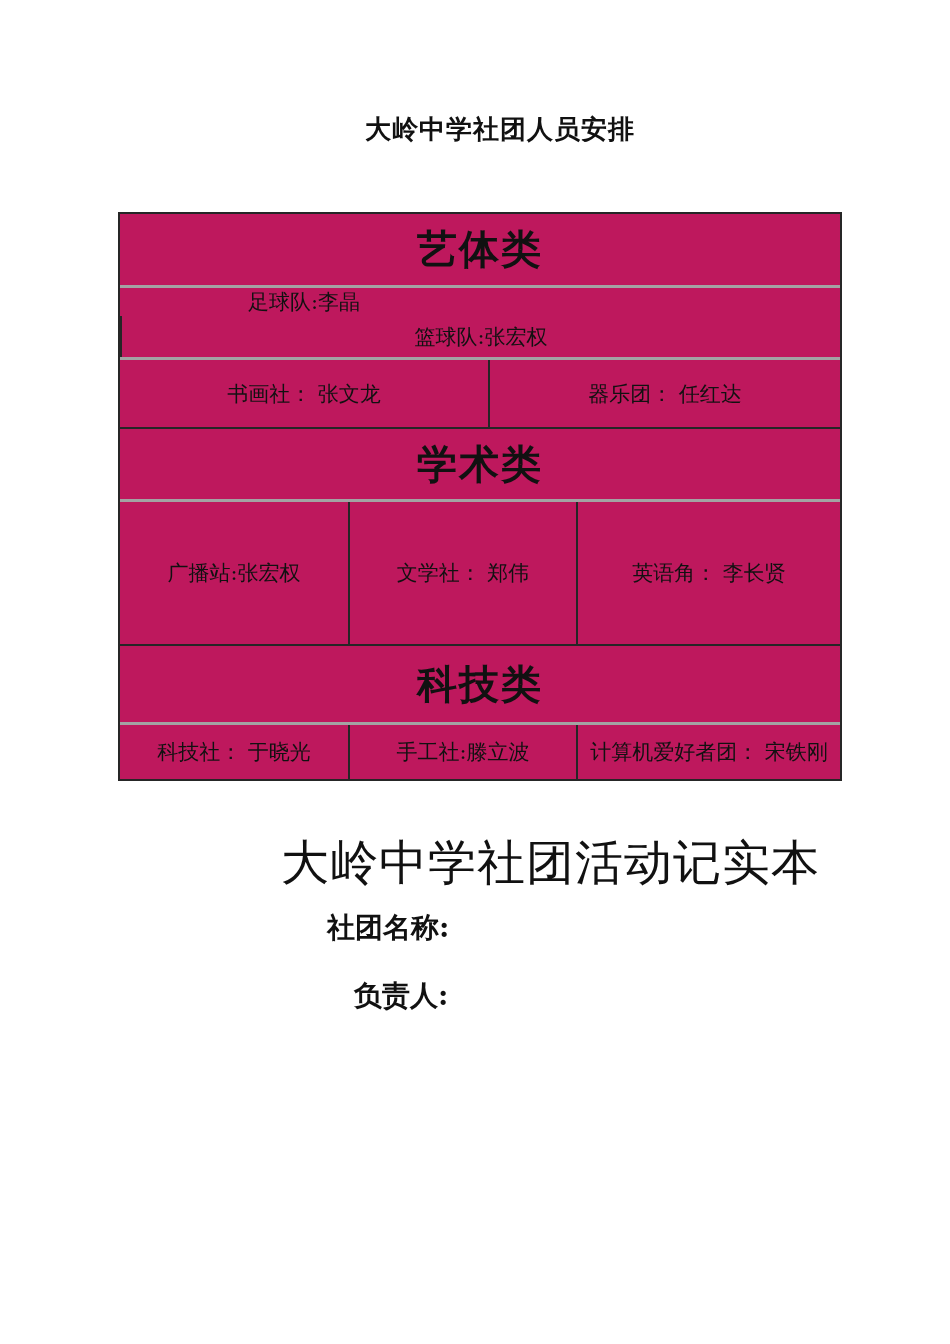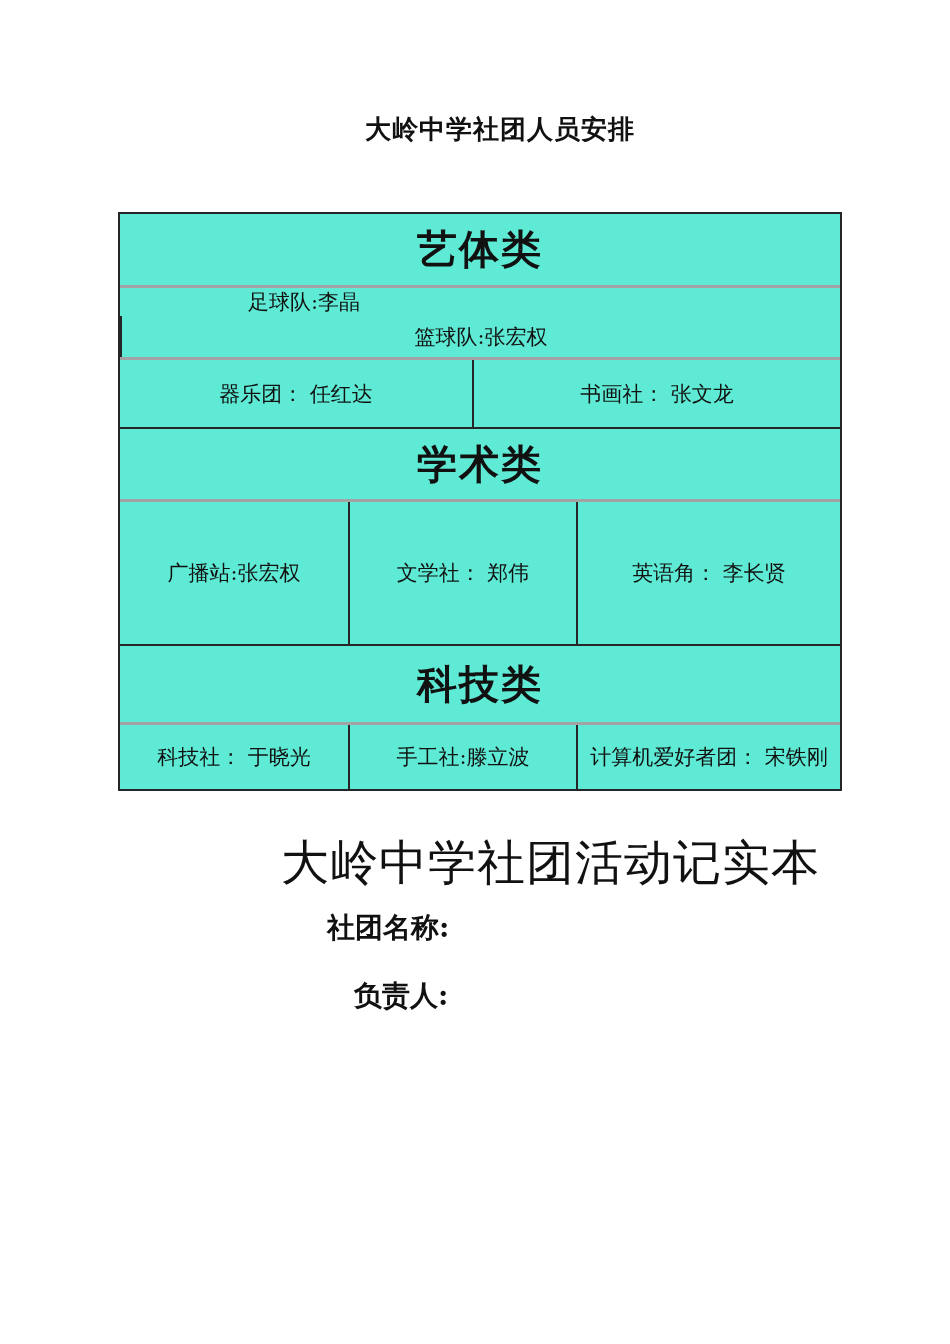--- a/index.html
+++ b/index.html
@@ -25,21 +25,21 @@
     font-weight:bold;
     letter-spacing:1px;
     white-space:nowrap;
     line-height:1.2;
   }
   .tbl{
     position:absolute;
     left:118px; top:212px;
     width:724px;
     border:2px solid var(--border-dark);
-    background:#5eead4;
+    background:#be185d;
   }
   .trow{display:flex;width:100%;}
   .bt-g{border-top:3px solid var(--border-gray);}
   .bt-d{border-top:2px solid var(--border-dark);}
   .cat{
     justify-content:center;
     align-items:center;
     font-size:40px;
     font-weight:bold;
     letter-spacing:2px;
@@ -56,21 +56,21 @@
   .c2a{width:368px;}
   .c2b{flex:1;}
   .c3a{width:228px;}
   .c3b{width:228px;}
   .c3c{flex:1;}
   .h71{height:71px;}
   .h72{height:72px;flex-direction:column;}
   .h70{height:70px;}
   .h145{height:145px;}
   .h74{height:78px;}
-  .h67{height:67px;text-align:center;}
+  .h67{height:57px;text-align:center;}
   .book-title{
     position:absolute;
     left:281px; top:835px;
     font-size:48px;
     font-weight:normal;
     letter-spacing:1px;
     white-space:nowrap;
     line-height:1.15;
   }
   .field-label{
@@ -93,22 +93,22 @@
   <div class="tbl">
 
     <div class="trow cat h71">艺体类</div>
 
     <div class="trow bt-g h72">
       <div class="cell c2a">足球队:李晶</div>
       <div class="cell c2b">篮球队:张宏权</div>
     </div>
 
     <div class="trow bt-g h70">
+      <div class="cell c2a">书画社： 张文龙</div>
       <div class="cell c2b">器乐团： 任红达</div>
-      <div class="cell c2a">书画社： 张文龙</div>
     </div>
 
     <div class="trow cat bt-d h72">学术类</div>
 
     <div class="trow bt-g h145">
       <div class="cell c3a">广播站:张宏权</div>
       <div class="cell c3b">文学社： 郑伟</div>
       <div class="cell c3c">英语角： 李长贤</div>
     </div>
 

